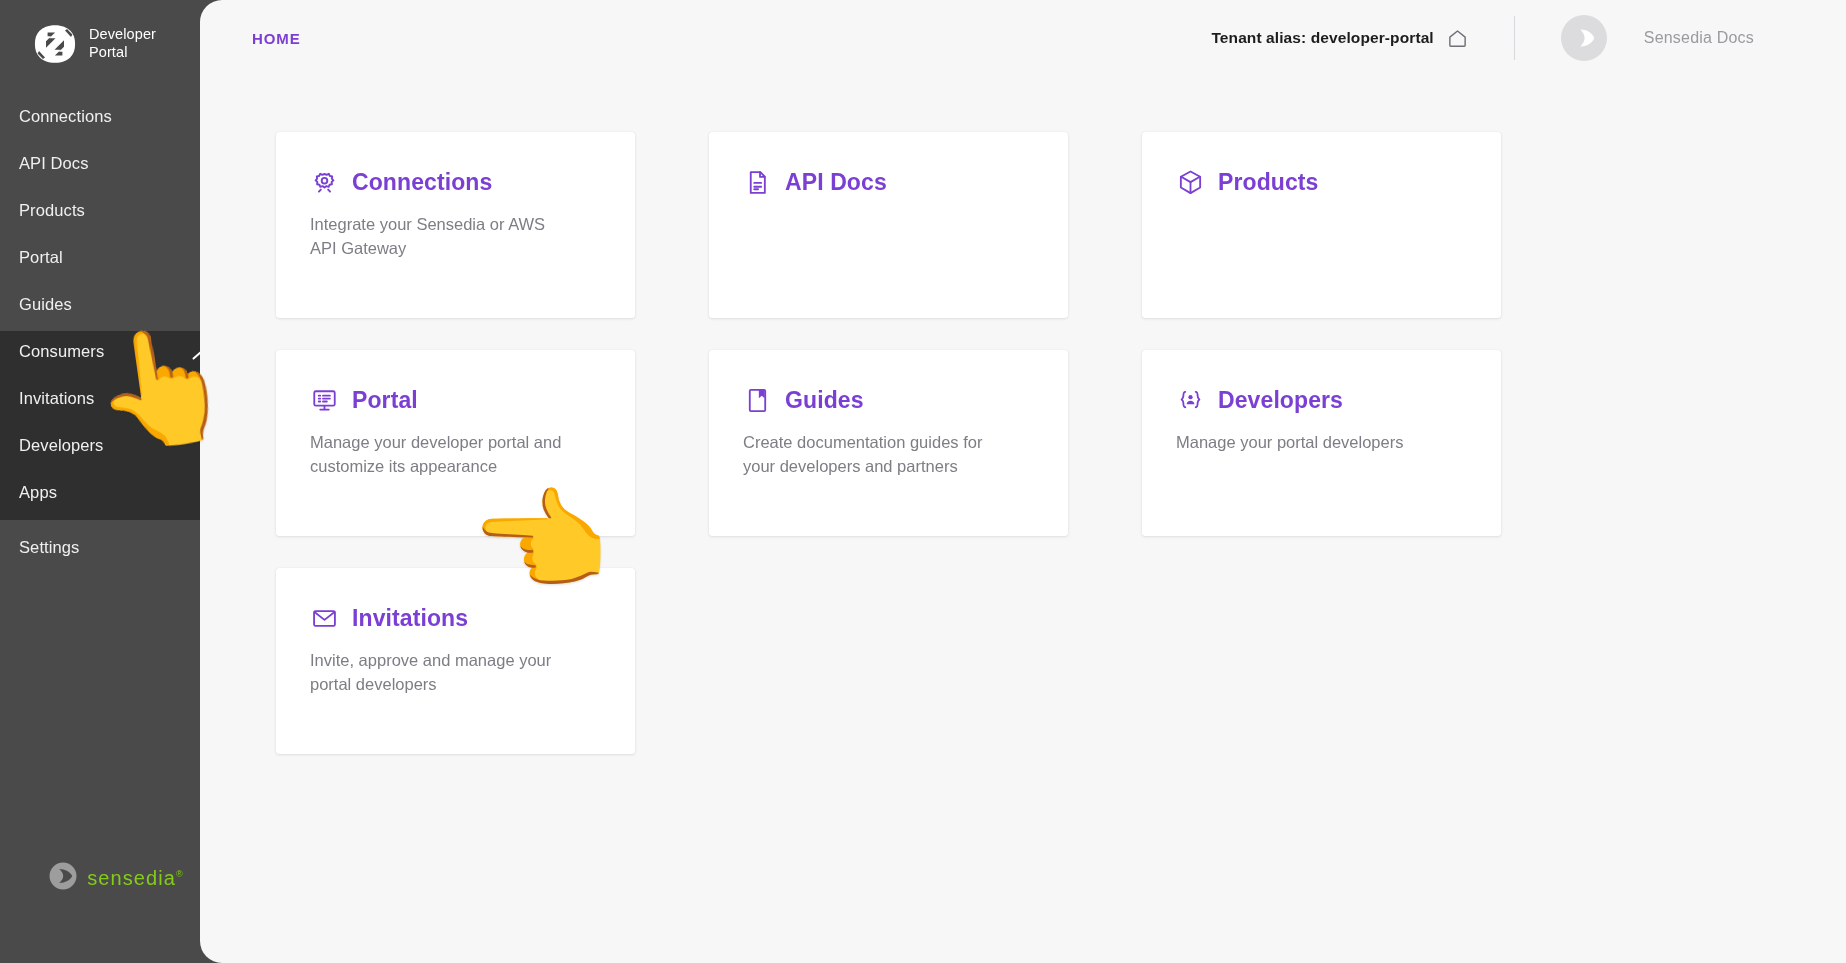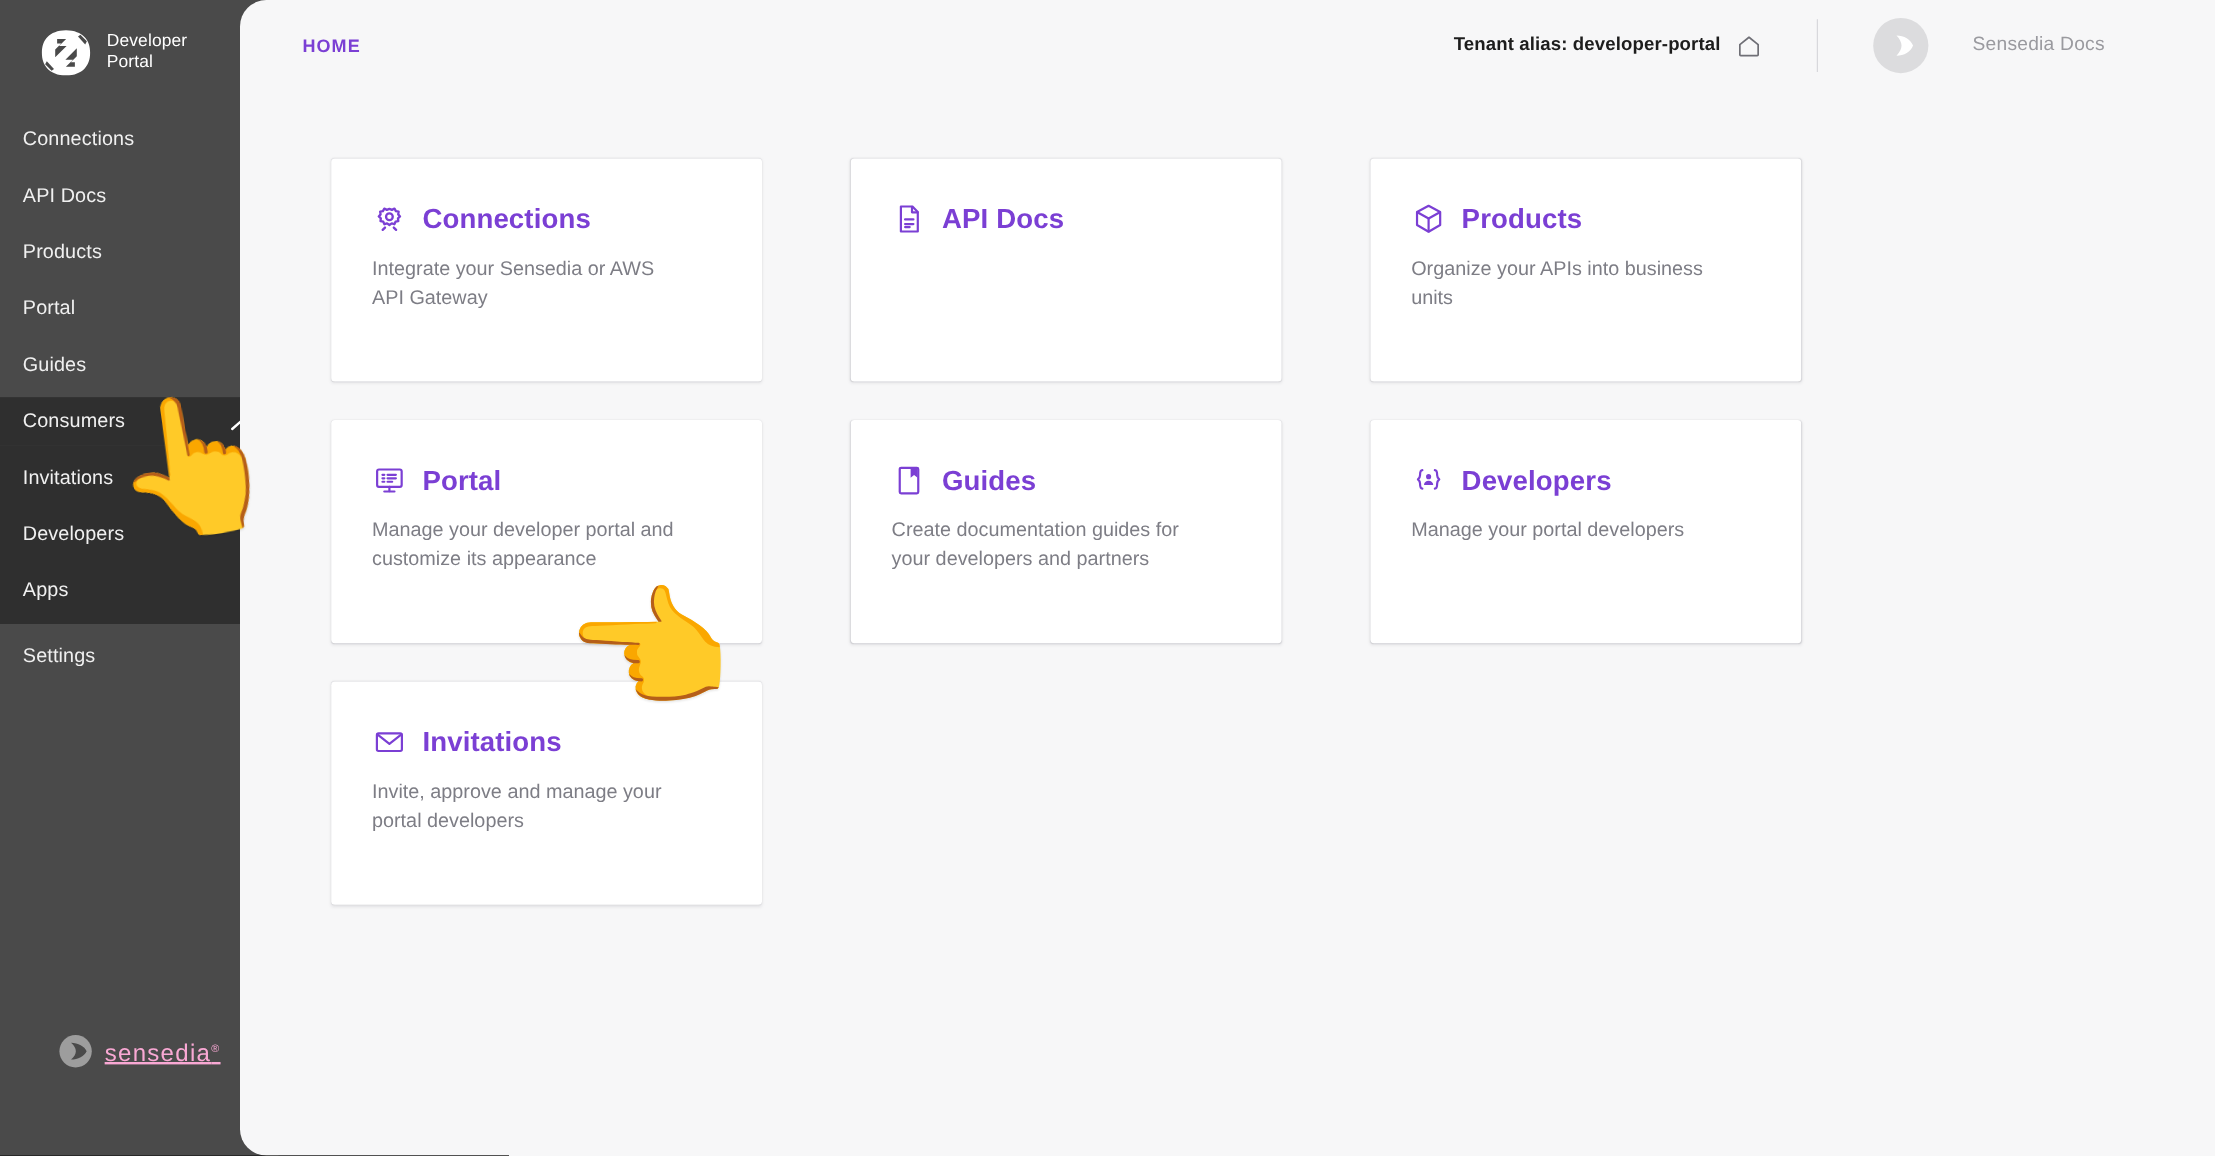--- a/index.html
+++ b/index.html
@@ -96,25 +96,24 @@
     align-items: flex-start;
     justify-content: center;
     padding-top: 48px;
   }
   #sensedia-footer-logo {
     display: flex;
     align-items: center;
     gap: 9px;
   }
   #sensedia-footer-wordmark {
-    color: #f9a8d4;
+    color: #84cc16;
     font-size: 20px;
     letter-spacing: 1.1px;
     font-family: "Liberation Sans", sans-serif;
-    text-decoration: underline;
   }
   #sensedia-footer-wordmark sup {
     font-size: 9px;
     vertical-align: super;
   }
 
   
   #panel {
     position: absolute;
     left: 200px;
@@ -418,21 +417,20 @@
             <svg viewBox="0 0 28 28" width="27" height="27" aria-hidden="true">
               <g fill="none" stroke="#7b3fd4" stroke-width="1.9" stroke-linejoin="round" stroke-linecap="round">
                 <path d="M14 2.6 L24 8.0 L24 19.2 L14 25.0 L4 19.2 L4 8.0 Z"></path>
                 <path d="M4.3 8.1 L14 13.6 L23.7 8.1"></path>
                 <path d="M14 13.6 L14 24.8"></path>
               </g>
             </svg>
           </span>
           <span class="card-title">Products</span>
         </div>
-        <p class="card-desc">Organize your APIs into business units</p>
       </div>
 
       <div class="card">
         <div class="card-head">
           <span class="card-icon">
             <svg viewBox="0 0 28 28" width="27" height="27" aria-hidden="true">
               <g fill="none" stroke="#7b3fd4" stroke-width="1.9" stroke-linejoin="round" stroke-linecap="round">
                 <rect x="3.4" y="4.4" width="21.2" height="15.0" rx="1.6"></rect>
                 <path d="M8.0 9.0 L9.6 9.0"></path>
                 <path d="M12.4 9.0 L19.6 9.0"></path>

